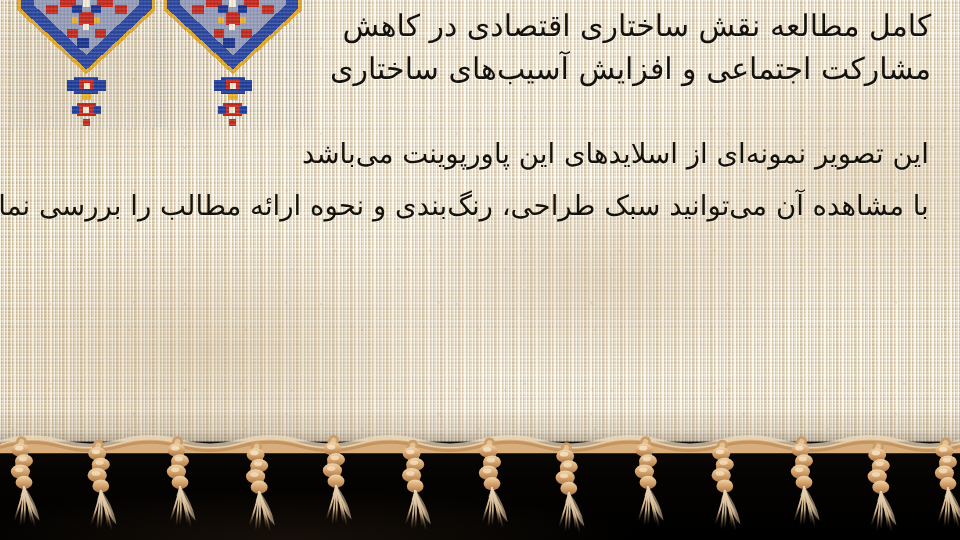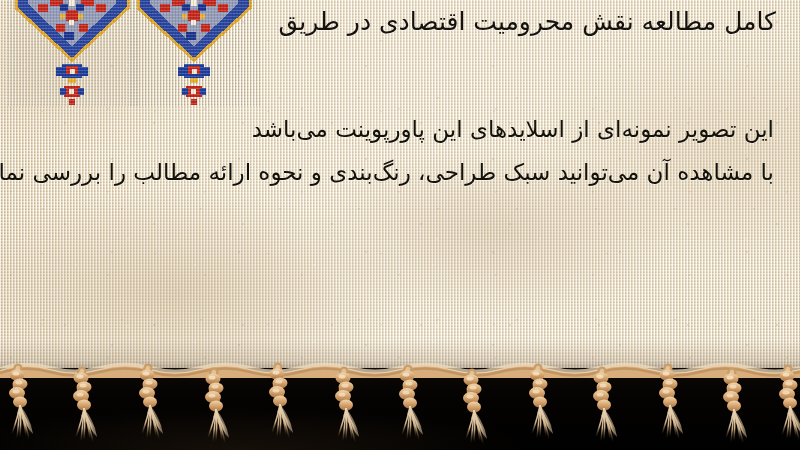--- a/index.html
+++ b/index.html
@@ -303,21 +303,22 @@
         <rect x="54" y="134" width="6" height="7" fill="#1f3d9b"></rect>
         <rect x="72" y="134" width="6" height="7" fill="#1f3d9b"></rect>
         <rect x="63" y="135" width="5" height="5" fill="#f3ead4"></rect>
       </g>
       <rect x="63" y="145" width="6" height="6" fill="#c6281d"></rect>
       <rect x="0" y="-12" width="132" height="166" fill="url(#pxB)"></rect>
     </g>
   </svg>
 
   <div class="title-block">
-    <div class="title-line">کامل مطالعه نقش محرومیت اقتصادی در طریق</div>
+    <div class="title-line">کامل مطالعه نقش ساختاری اقتصادی در کاهش</div>
+    <div class="title-line">مشارکت اجتماعی و افزایش آسیب‌های ساختاری</div>
   </div>
 
   <div class="body-block">
     <div class="body-line">این تصویر نمونه‌ای از اسلایدهای این پاورپوینت می‌باشد</div>
     <div class="body-line">با مشاهده آن می‌توانید سبک طراحی، رنگ‌بندی و نحوه ارائه مطالب را بررسی نمایید</div>
   </div>
 
   <div class="band-shadow"></div>
 
   <div class="black-band"></div>

